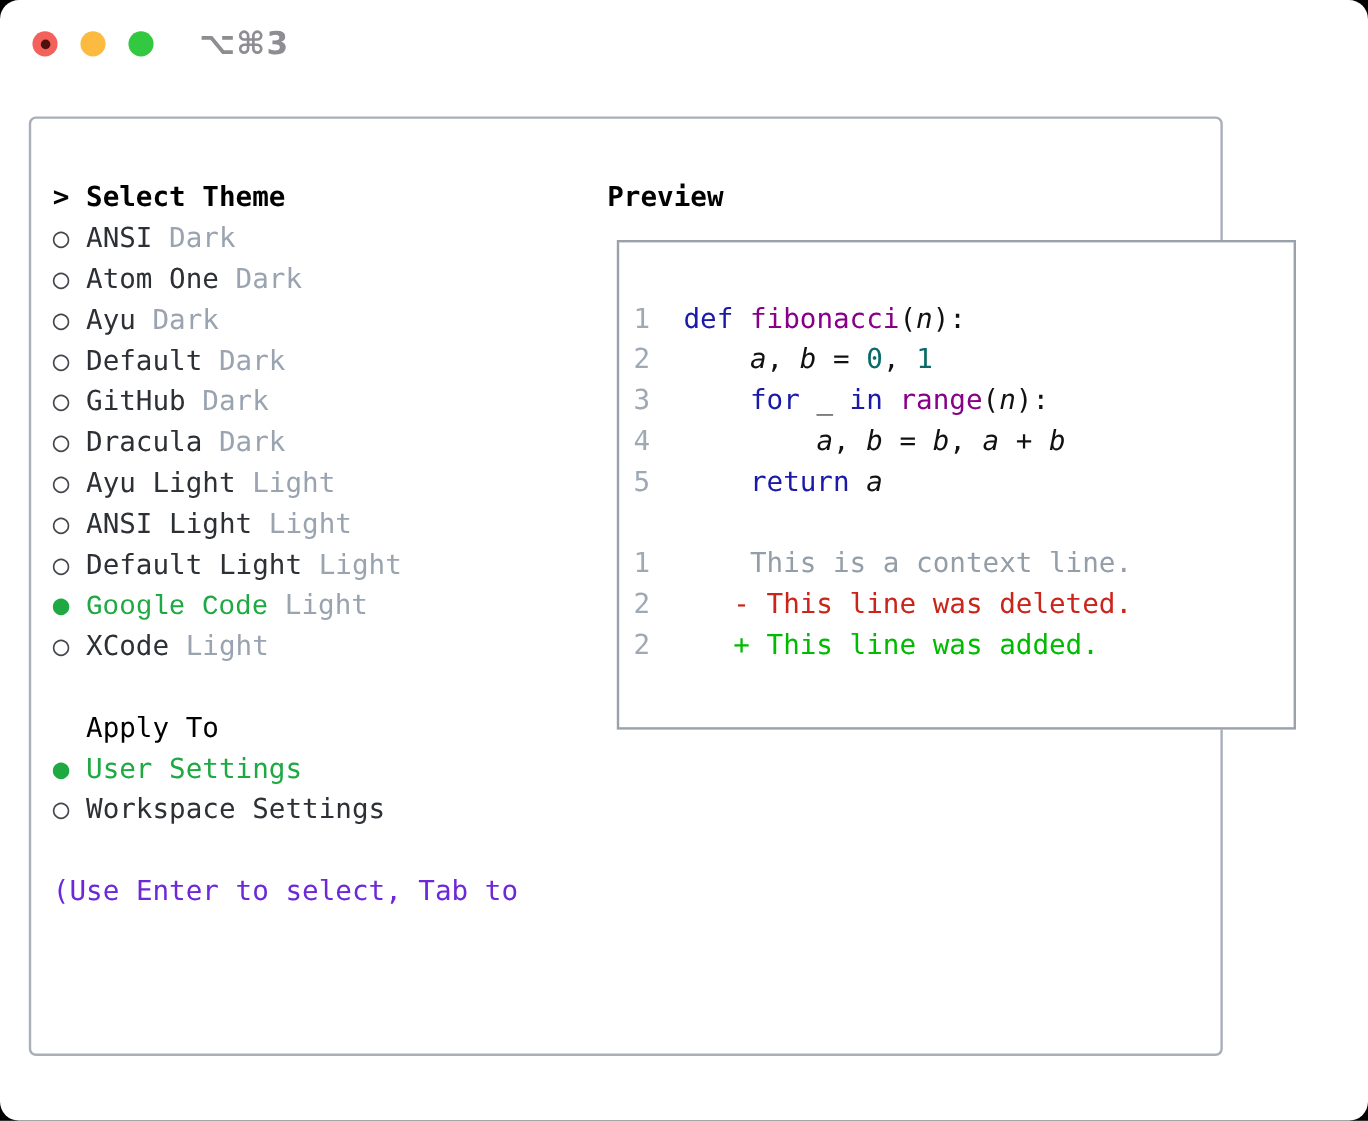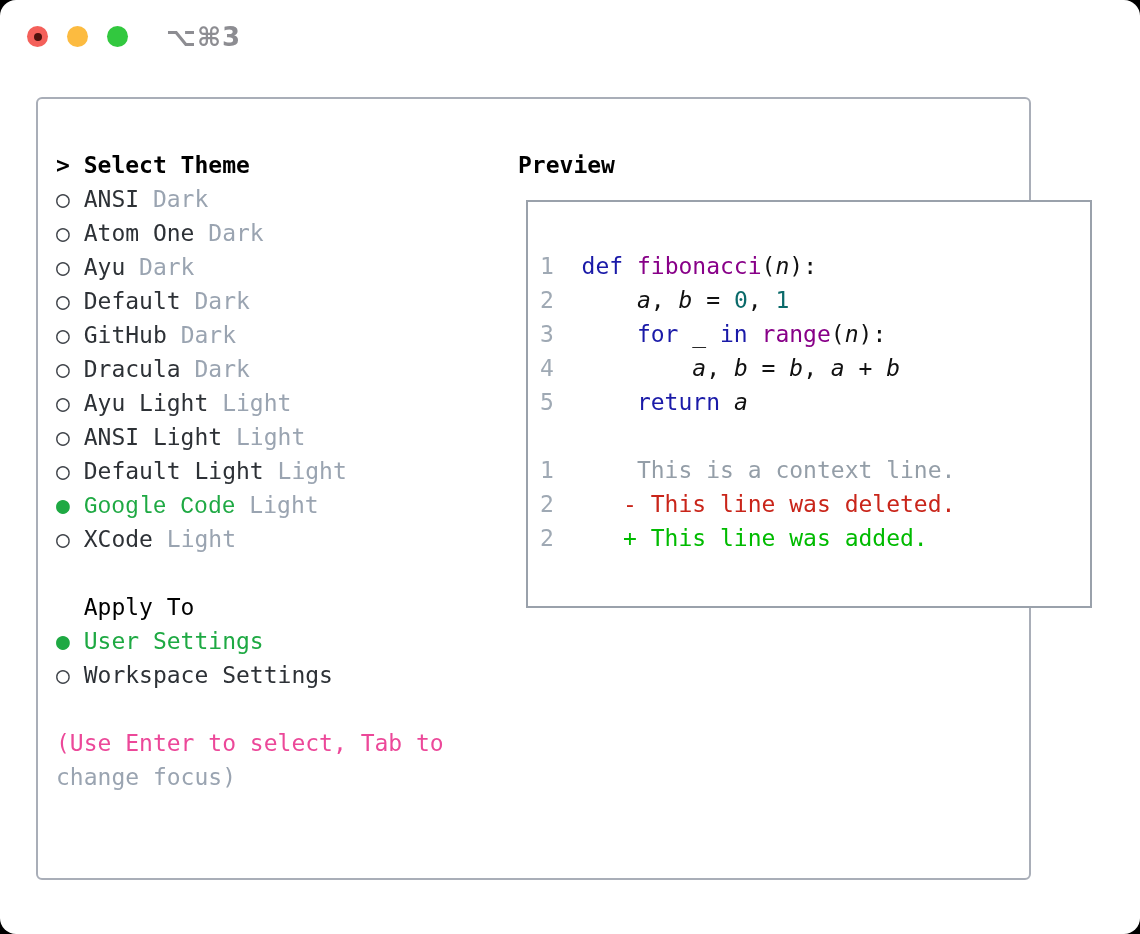--- a/index.html
+++ b/index.html
@@ -25,21 +25,21 @@
   }
   .light-min{background:#fcbb40;}
   .light-zoom{background:#32c83f;}
   .win-title{
     position:absolute;left:166px;top:22px;
     font-family:"DejaVu Sans", sans-serif;
     font-size:26px;font-weight:bold;color:#8d8d92;letter-spacing:1px;
   }
   
   .panel{
-    position:absolute;left:36px;top:97px;
+    position:absolute;left:24px;top:97px;
     width:995px;height:783px;
     box-sizing:border-box;
     border:2px solid #a9aeb8;border-radius:6px;
     background:#fff;
   }
   .col-left{position:absolute;left:18px;top:49px;}
   .col-right{position:absolute;left:480px;top:49px;}
   .row{
     height:34px;line-height:34px;white-space:pre;
     font-size:23px;color:#2d3136;
@@ -95,22 +95,21 @@
 
       <div class="row"><span class="pfx"> </span><span style="color:#000">Apply To</span></div>
 
       <div id="apply-list">
           <div class="row"><span class="pfx" style="color: rgb(30, 169, 67);">●</span><span style="color: rgb(30, 169, 67);">User Settings</span></div>
           <div class="row"><span class="pfx" style="color: rgb(68, 72, 78);">○</span><span style="color: rgb(45, 49, 54);">Workspace Settings</span></div>
         </div>
 
       <div class="row"> </div>
 
-      <div class="row help" style="color: #ec4899; text-align: center;">(Use Enter to select, Tab to</div>
-      <div class="row help" style="color: rgb(154, 164, 177);">change focus)</div>
+      <div class="row help" style="color: #6d28d9; text-align: center;">(Use Enter to select, Tab to</div>
     </div>
 
     <div class="col-right">
       <div class="row"><span class="bold">Preview</span></div>
     </div>
 
     <div class="preview-box">
       <div id="code-lines">
           <div class="row"><span class="gut" style="color: rgb(159, 169, 180);">1</span><span style="color: rgb(26, 26, 168);">def</span><span style="color: rgb(17, 17, 17);"> </span><span style="color: rgb(136, 0, 136);">fibonacci</span><span style="color: rgb(17, 17, 17);">(</span><span class="tok-var" style="color: rgb(17, 17, 17);">n</span><span style="color: rgb(17, 17, 17);">):</span></div>
           <div class="row"><span class="gut" style="color: rgb(159, 169, 180);">2</span><span style="color: rgb(17, 17, 17);">    </span><span class="tok-var" style="color: rgb(17, 17, 17);">a</span><span style="color: rgb(17, 17, 17);">, </span><span class="tok-var" style="color: rgb(17, 17, 17);">b</span><span style="color: rgb(17, 17, 17);"> = </span><span style="color: rgb(10, 106, 106);">0</span><span style="color: rgb(17, 17, 17);">, </span><span style="color: rgb(10, 106, 106);">1</span></div>

